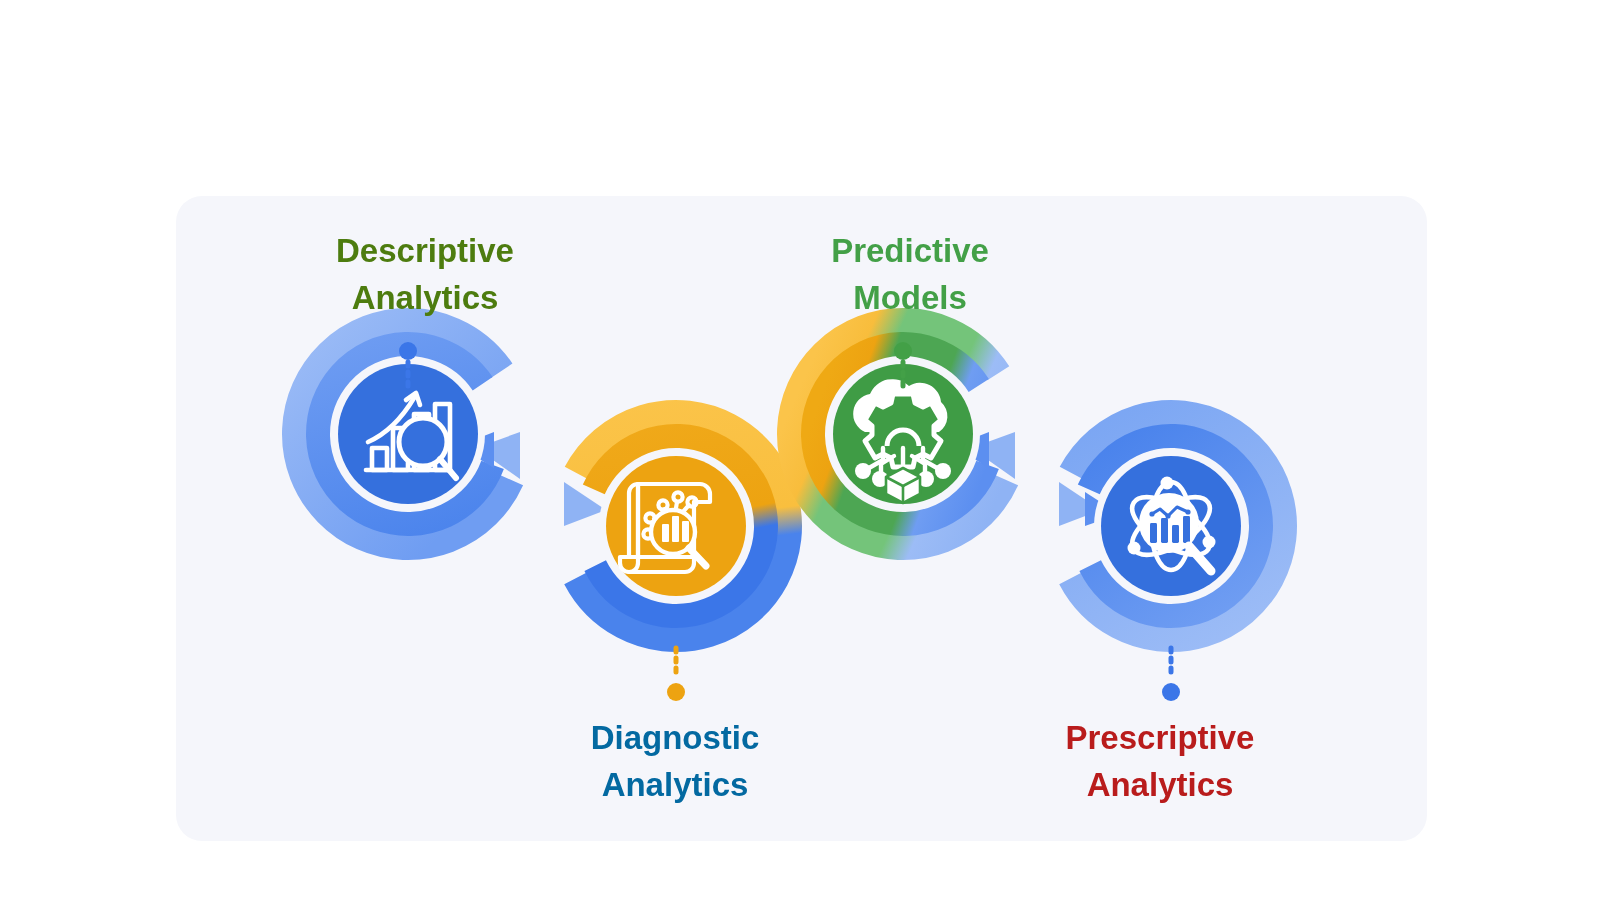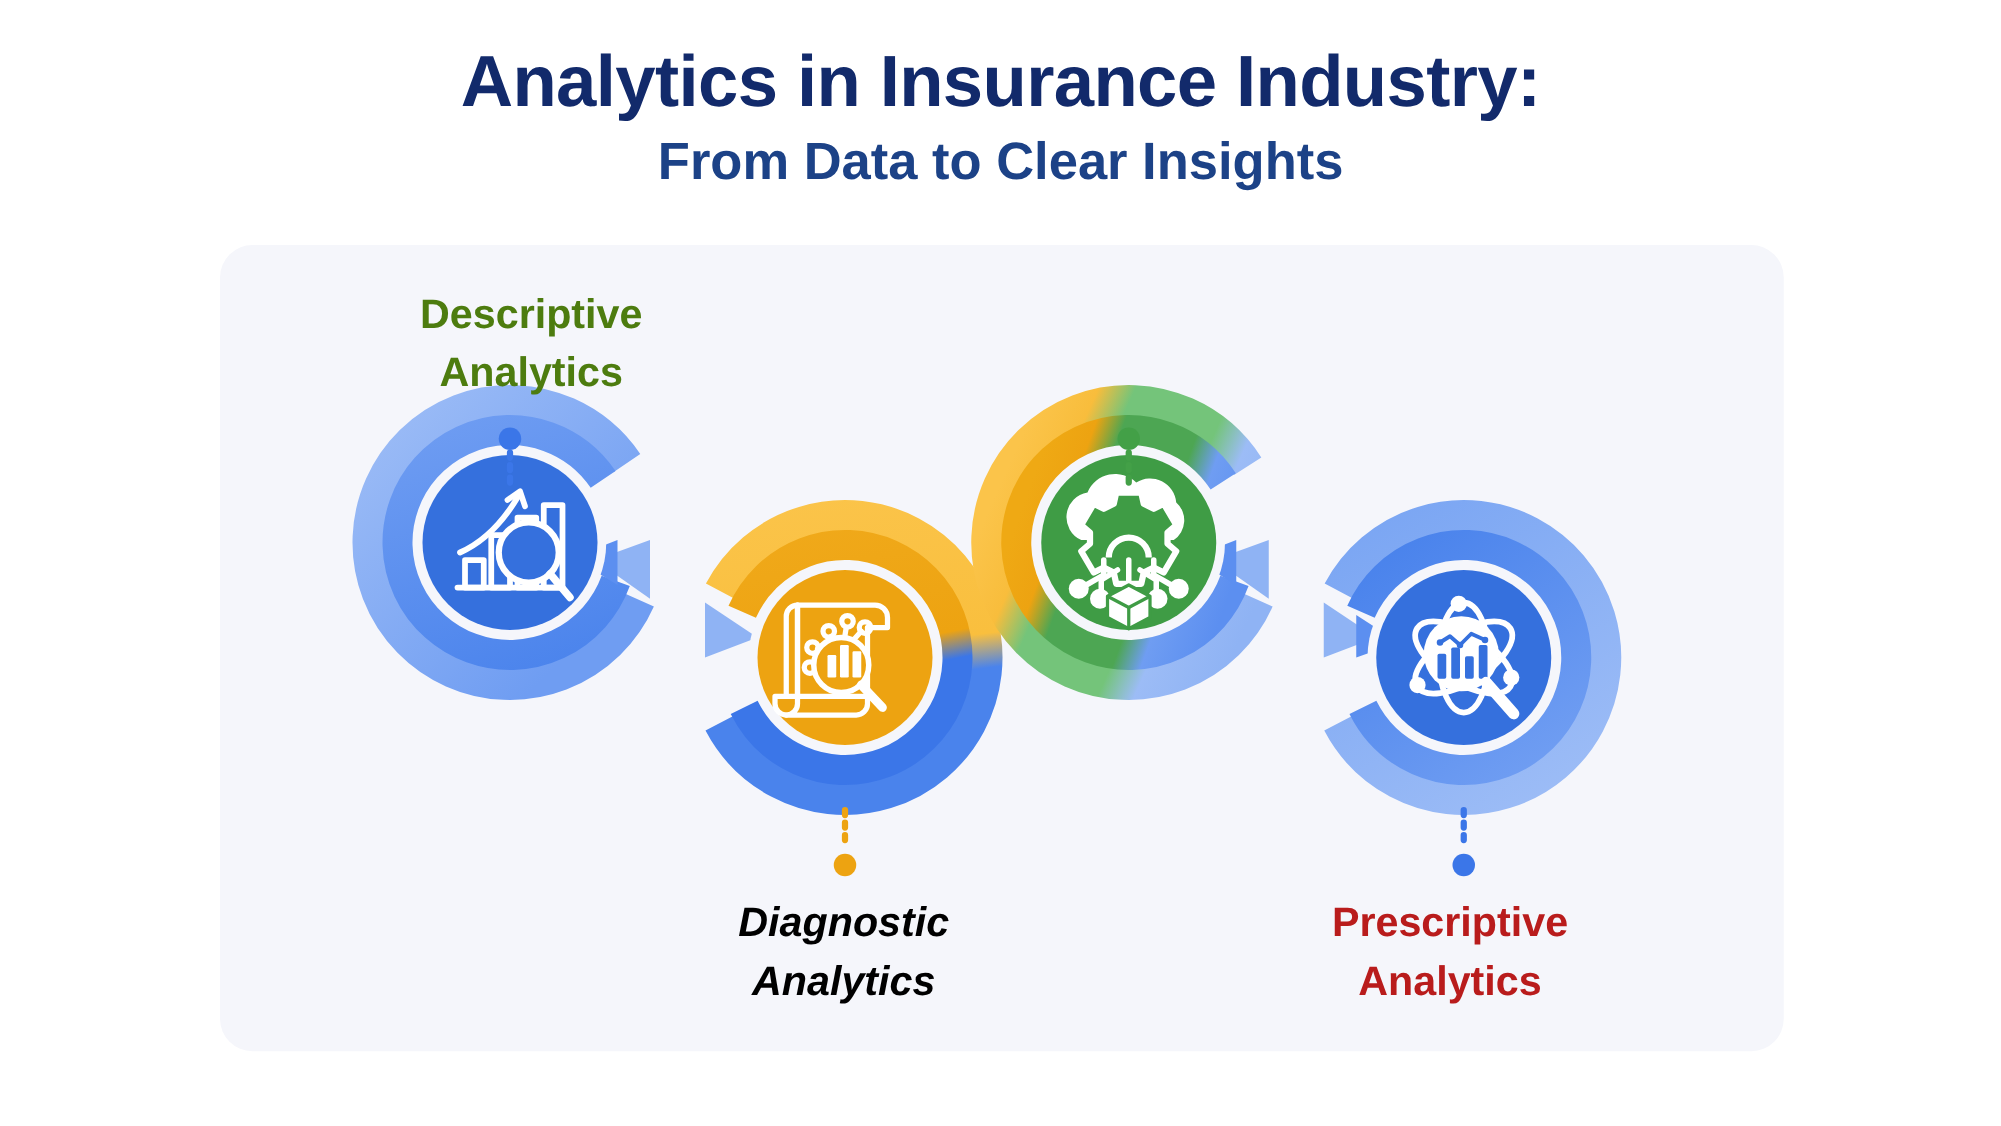--- a/index.html
+++ b/index.html
@@ -69,33 +69,29 @@
   
   .node-label {
     position: absolute;
     text-align: center;
     font-size: 33px;
     font-weight: bold;
     line-height: 1.42;
     white-space: pre-line;
   }
   .lbl-1 { left: 255px; top: 228px; width: 340px; color: #4d7c0f; }
-  .lbl-2 { left: 505px; top: 715px; width: 340px; color: #000000; font-style: italic; }
+  .lbl-2 { left: 505px; top: 715px; width: 340px; color: #0369a1; }
   .lbl-3 { left: 740px; top: 228px; width: 340px; color: #43a047; }
   .lbl-4 { left: 990px; top: 715px; width: 340px; color: #b91c1c; }
 </style>
 </head>
 <body>
 
 <div id="stage">
 
-  <div class="title-block">
-    <div class="title-main">Analytics in Insurance Industry:</div>
-    <div class="title-sub">From Data to Clear Insights</div>
-  </div>
 
   <div class="panel"></div>
 
   <svg id="diagram" viewBox="0 0 1251 645">
     <defs>
 
       <linearGradient id="g1-outer" x1="0" y1="0" x2="1" y2="0.4">
         <stop offset="0%" stop-color="#9cbcf6"></stop>
         <stop offset="100%" stop-color="#6f9df2"></stop>
       </linearGradient>
@@ -302,16 +298,18 @@
     <g>
       <line x1="995" y1="452" x2="995" y2="482" stroke="#3b76e8" stroke-width="5" stroke-dasharray="4 6" stroke-linecap="round"></line>
       <circle cx="995" cy="496" r="9" fill="#3b76e8"></circle>
     </g>
   </svg>
 
   <div class="node-label lbl-1">Descriptive
 Analytics</div>
   <div class="node-label lbl-2">Diagnostic
 Analytics</div>
+  <div class="node-label lbl-3">Predictive
+Models</div>
   <div class="node-label lbl-4">Prescriptive
 Analytics</div>
 
 </div>
 
 </body></html>

